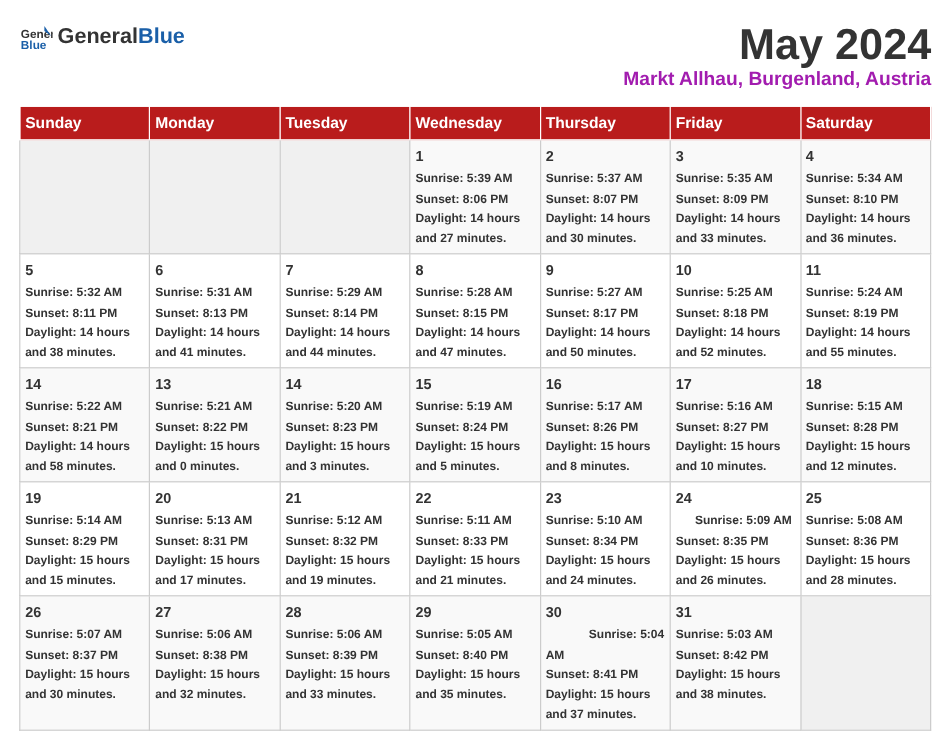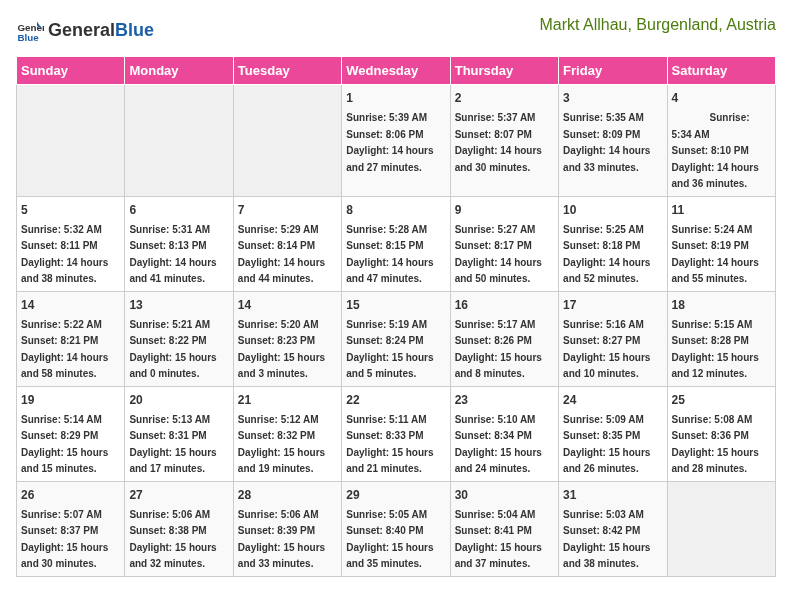--- a/index.html
+++ b/index.html
@@ -38,30 +38,30 @@
     .title-area {
       text-align: right;
     }
     .main-title {
       font-size: 36px;
       font-weight: bold;
       color: #333;
     }
     .subtitle {
       font-size: 16px;
-      color: #4d7c0f;
-      font-weight: normal;
+      color: #a21caf;
+      font-weight: bold;
     }
     table {
       width: 100%;
       border-collapse: collapse;
       font-size: 11px;
     }
     thead tr th {
-      background-color: #ec4899;
+      background-color: #b91c1c;
       color: #fff;
       padding: 6px 4px;
       text-align: left;
       font-size: 13px;
       font-weight: bold;
       border: 1px solid #fff;
     }
     tbody tr td {
       border: 1px solid #ccc;
       padding: 4px 4px;
@@ -106,20 +106,21 @@
       <polygon points="30,8 38,20 30,14" fill="#1a5fa8"></polygon>
     </svg>
     <div>
       <div style="display:flex; align-items:baseline; gap:0;">
         <span class="logo-text-general">General</span>
           <span class="logo-text-blue">Blue</span>
       </div>
     </div>
   </div>
   <div class="title-area">
+    <div class="main-title">May 2024</div>
     <div class="subtitle">Markt Allhau, Burgenland, Austria</div>
   </div>
 </div>
 
 <table>
   <thead>
     <tr>
     <th>Sunday</th>
         <th>Monday</th>
         <th>Tuesday</th>
@@ -139,21 +140,21 @@
 Daylight: 14 hours
 and 27 minutes.</span></td>
         <td><span class="day-number">2</span><span class="day-info" style="white-space: pre-line;">Sunrise: 5:37 AM
 Sunset: 8:07 PM
 Daylight: 14 hours
 and 30 minutes.</span></td>
         <td><span class="day-number">3</span><span class="day-info" style="white-space: pre-line;">Sunrise: 5:35 AM
 Sunset: 8:09 PM
 Daylight: 14 hours
 and 33 minutes.</span></td>
-        <td><span class="day-number">4</span><span class="day-info" style="white-space: pre-line; margin-left: 38px;">Sunrise: 5:34 AM
+        <td><span class="day-number">4</span><span class="day-info" style="white-space: pre-line;">Sunrise: 5:34 AM
 Sunset: 8:10 PM
 Daylight: 14 hours
 and 36 minutes.</span></td>
       </tr>
       <tr>
         <td><span class="day-number">5</span><span class="day-info" style="white-space: pre-line;">Sunrise: 5:32 AM
 Sunset: 8:11 PM
 Daylight: 14 hours
 and 38 minutes.</span></td>
         <td><span class="day-number">6</span><span class="day-info" style="white-space: pre-line;">Sunrise: 5:31 AM
@@ -225,21 +226,21 @@
 Daylight: 15 hours
 and 19 minutes.</span></td>
         <td><span class="day-number">22</span><span class="day-info" style="white-space: pre-line;">Sunrise: 5:11 AM
 Sunset: 8:33 PM
 Daylight: 15 hours
 and 21 minutes.</span></td>
         <td><span class="day-number">23</span><span class="day-info" style="white-space: pre-line;">Sunrise: 5:10 AM
 Sunset: 8:34 PM
 Daylight: 15 hours
 and 24 minutes.</span></td>
-        <td><span class="day-number">24</span><span class="day-info" style="white-space: pre-line;">Sunrise: 5:09 AM
+        <td><span class="day-number">24</span><span class="day-info" style="white-space: pre-line; margin-left: 16px;">Sunrise: 5:09 AM
 Sunset: 8:35 PM
 Daylight: 15 hours
 and 26 minutes.</span></td>
         <td><span class="day-number">25</span><span class="day-info" style="white-space: pre-line;">Sunrise: 5:08 AM
 Sunset: 8:36 PM
 Daylight: 15 hours
 and 28 minutes.</span></td>
       </tr>
       <tr>
         <td><span class="day-number">26</span><span class="day-info" style="white-space: pre-line; margin-top: 24px;">Sunrise: 5:07 AM
@@ -251,21 +252,21 @@
 Daylight: 15 hours
 and 32 minutes.</span></td>
         <td><span class="day-number">28</span><span class="day-info" style="white-space: pre-line;">Sunrise: 5:06 AM
 Sunset: 8:39 PM
 Daylight: 15 hours
 and 33 minutes.</span></td>
         <td><span class="day-number">29</span><span class="day-info" style="white-space: pre-line;">Sunrise: 5:05 AM
 Sunset: 8:40 PM
 Daylight: 15 hours
 and 35 minutes.</span></td>
-        <td><span class="day-number">30</span><span class="day-info" style="white-space: pre-line;">Sunrise: 5:04 AM
+        <td><span class="day-number">30</span><span class="day-info" style="white-space: pre-line; margin-left: 36px;">Sunrise: 5:04 AM
 Sunset: 8:41 PM
 Daylight: 15 hours
 and 37 minutes.</span></td>
         <td><span class="day-number">31</span><span class="day-info" style="white-space: pre-line;">Sunrise: 5:03 AM
 Sunset: 8:42 PM
 Daylight: 15 hours
 and 38 minutes.</span></td>
         <td class="empty-cell"></td>
       </tr>
     </tbody>

